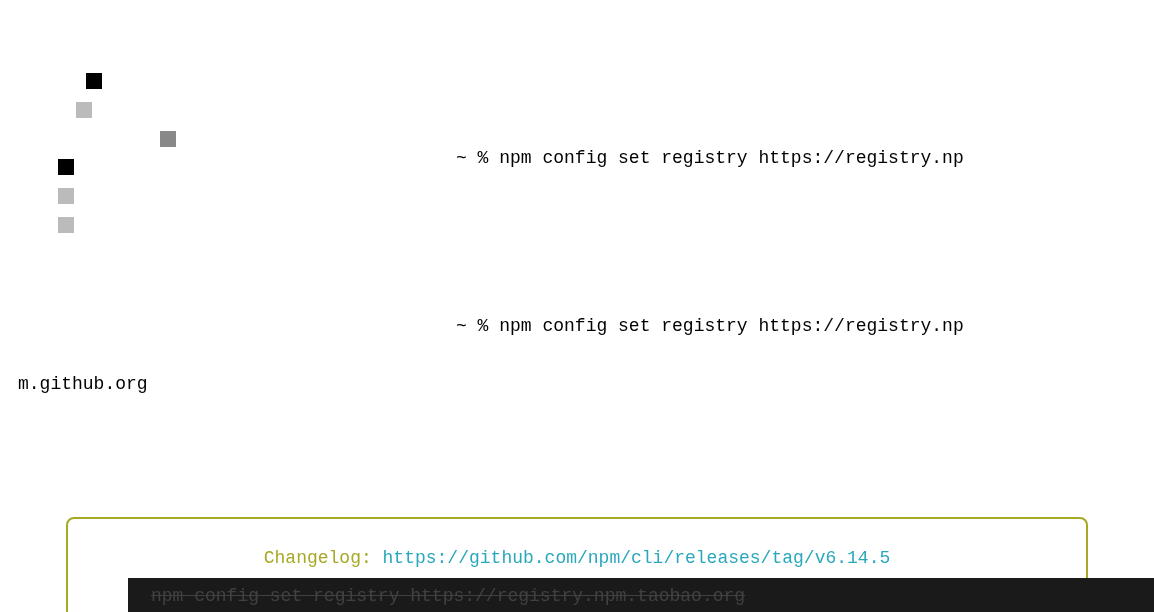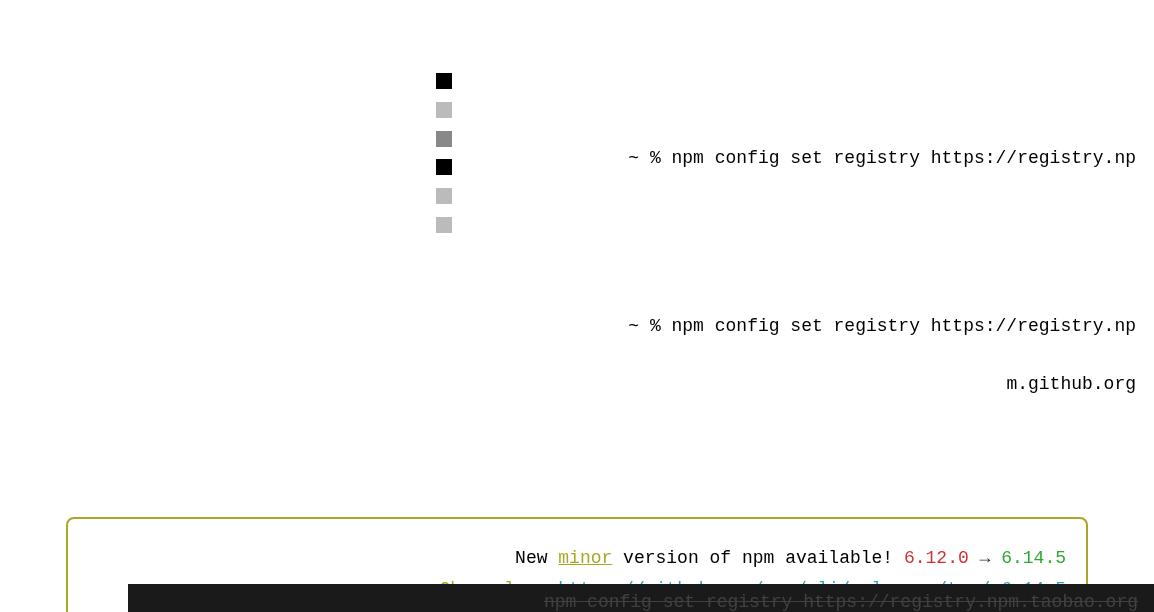--- a/index.html
+++ b/index.html
@@ -1,15 +1,15 @@
 <!DOCTYPE html>
 <html><head>
   <meta charset="utf-8">
   <style>
-    * { margin: 0; padding: 0; box-sizing: border-box; text-align: right; }
+    * { margin: 0; padding: 0; box-sizing: border-box; }
     body {
       font-family: "Menlo", "Monaco", "Courier New", monospace;
       font-size: 18px;
       background: #ffffff;
       color: #000000;
       line-height: 1.6;
       padding: 0 18px;
       width: 1154px;
       height: 612px;
       overflow: hidden;
@@ -30,25 +30,25 @@
     .olive-u { color: #a8a825; text-decoration: underline; }
     .red { color: #cc3333; }
     .green { color: #2fa82f; }
     .cyan { color: #2aa8bb; }
     .arrow { color: #333; }
     .bottom-strip {
       position: absolute;
       left: 128px;
       right: 0;
       bottom: 0;
-      height: 28px;
+      height: 34px;
       background: #1a1a1a;
       color: #888;
       font-size: 18px;
-      padding: 4px 16px;
+      padding: 4px 23px;
       overflow: hidden;
       white-space: nowrap;
     }
     .pixel-block {
       display: inline-block;
       width: 16px; height: 16px;
       background: #000;
       vertical-align: middle;
       margin: 0 6px;
     }
@@ -78,23 +78,20 @@
   <span class="pixel-block light" style="margin-left:18px;"></span>
   <span class="pixel-block light" style="margin-left:18px;"></span>
 </div>
 
 <div class="line" style="margin-top:24px;margin-left:438px;"><span>~ % </span><span>npm config set registry https://registry.np</span></div>
 <div class="line"><span>m.github.org</span></div>
 
 
 <div class="update-box">
   <div>
-    <span>New </span><span class="olive-u">minor</span><span> version of npm available! </span><span class="red">6.12.0</span><span class="arrow"> → </span><span class="green">6.14.5</span>
-  </div>
-  <div>
     <span class="olive">Changelog: </span><span class="cyan">https://github.com/npm/cli/releases/tag/v6.14.5</span>
   </div>
   <div>
     <span>Run </span><span class="green">npm install -g npm</span><span> to update!</span>
   </div>
 </div>
 
 
 
 

